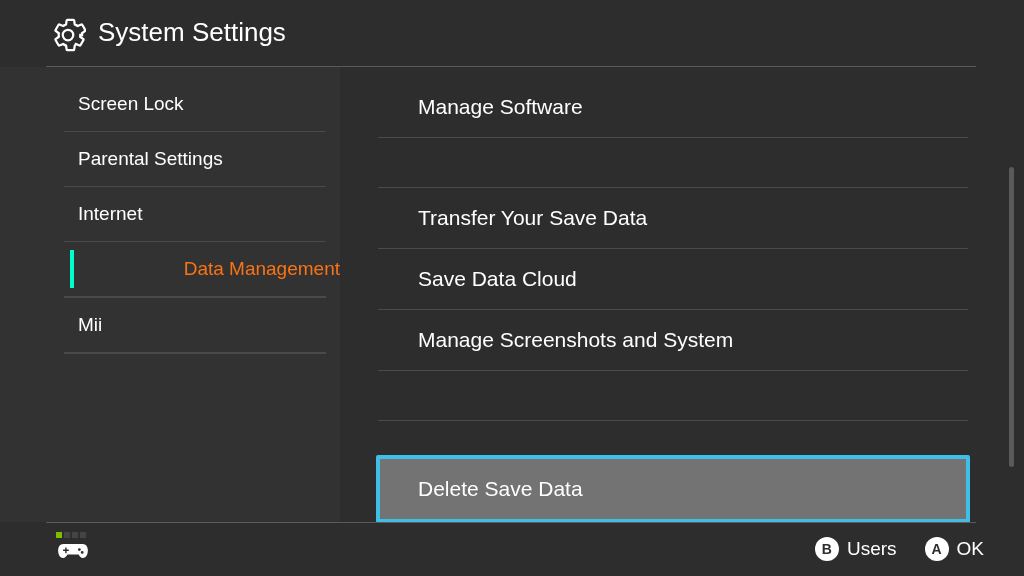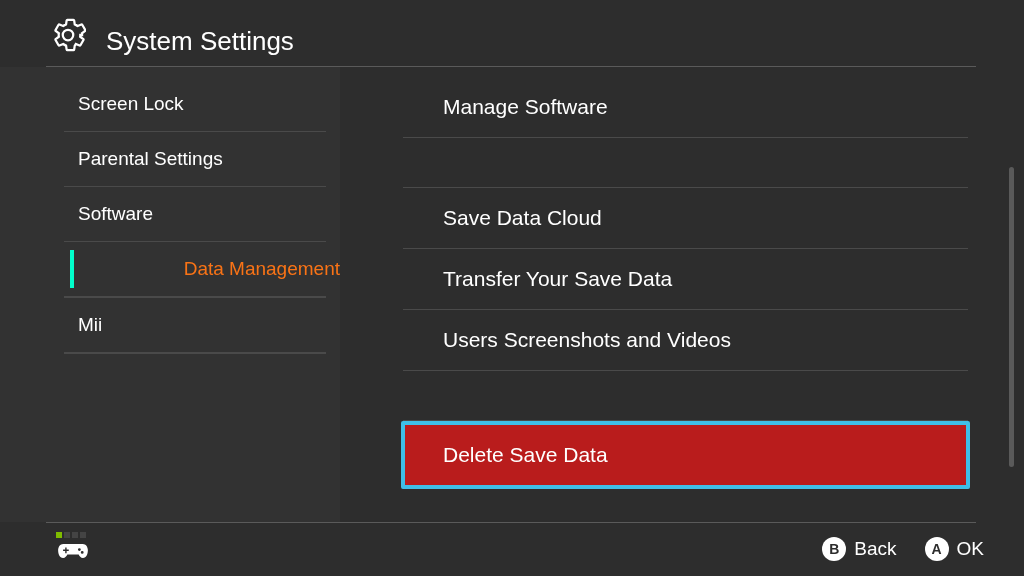--- a/index.html
+++ b/index.html
@@ -11,23 +11,23 @@
       width: 1024px;
       height: 576px;
       background: #2d2d2d;
       font-family: -apple-system, BlinkMacSystemFont, "Segoe UI", Arial, sans-serif;
       color: #ffffff;
       overflow: hidden;
       position: relative;
     }
     .header {
       display: flex;
-      align-items: flex-end;
+      align-items: flex-start;
       padding: 17px 0 14px 50px;
-      gap: 20px;
+      gap: 12px;
     }
     .header svg {
       width: 36px;
       height: 36px;
       fill: #ffffff;
     }
     .header-title {
       font-size: 26px;
       font-weight: 400;
       color: #ffffff;
@@ -40,21 +40,20 @@
       height: 1px;
       background: #5a5a5a;
     }
     .content {
       display: flex;
       position: absolute;
       top: 67px;
       left: 0;
       right: 0;
       bottom: 54px;
-      gap: 25px;
     }
     .sidebar {
       width: 340px;
       padding-top: 10px;
       position: relative;
     }
     .sidebar-bg {
       position: absolute;
       top: 0;
       left: 0;
@@ -105,25 +104,26 @@
       cursor: pointer;
       margin-left: 38px;
     }
     .main-gap {
       height: 50px;
       border-bottom: 1px solid #4a4a4a;
       margin-left: 38px;
     }
     .main-item.highlighted {
       border: 4px solid #3fbfe8;
-      background: #b91c1c;
+      background: #737373;
       border-radius: 2px;
       margin-left: 36px;
       margin-right: -2px;
       padding: 18px 0 18px 38px;
+      margin-top: 34px;
     }
     .main-scrollbar {
       position: absolute;
       right: 10px;
       top: 100px;
       width: 5px;
       height: 300px;
       background: #5a5a5a;
       border-radius: 3px;
     }
@@ -213,21 +213,21 @@
       <span>Screen Lock</span>
     </div>
     <div class="sidebar-divider"></div>
 
     <div class="sidebar-item">
       <span>Parental Settings</span>
     </div>
     <div class="sidebar-divider"></div>
 
     <div class="sidebar-item">
-      <span>Software</span>
+      <span>Internet</span>
     </div>
     <div class="sidebar-divider"></div>
 
     <div class="sidebar-item selected">
       <span>Data Management</span>
     </div>
     <div class="sidebar-divider"></div>
 
     <div class="sidebar-divider"></div>
 
@@ -239,29 +239,29 @@
     <div class="sidebar-divider"></div>
   </div>
 
   <div class="main">
     <div class="main-item">
       <span>Manage Software</span>
     </div>
     <div class="main-gap"></div>
 
     <div class="main-item">
+      <span>Transfer Your Save Data</span>
+    </div>
+
+    <div class="main-item">
       <span>Save Data Cloud</span>
     </div>
 
     <div class="main-item">
-      <span>Transfer Your Save Data</span>
-    </div>
-
-    <div class="main-item">
-      <span>Users Screenshots and Videos</span>
+      <span>Manage Screenshots and System</span>
     </div>
     <div class="main-gap"></div>
 
     <div class="main-item highlighted">
       <span>Delete Save Data</span>
     </div>
 
     <div class="main-scrollbar"></div>
   </div>
 </div>
@@ -279,20 +279,20 @@
     <span>
       <svg viewBox="0 0 48 28">
           <path d="M10 4h28c4 0 7 4 7 9s-2 11-7 11c-3 0-5-3-6-5H16c-1 2-3 5-6 5-5 0-7-6-7-11s3-9 7-9zm3 5v3H10v2h3v3h2v-3h3v-2h-3V9h-2zm20 1a2 2 0 1 0 0 4 2 2 0 0 0 0-4zm4 4a2 2 0 1 0 0 4 2 2 0 0 0 0-4z"></path>
         </svg>
     </span>
   </div>
 
   <div class="footer-buttons">
     <div class="footer-btn">
       <span class="btn-circle">B</span>
-      <span>Back</span>
+      <span>Users</span>
     </div>
     <div class="footer-btn">
       <span class="btn-circle">A</span>
       <span>OK</span>
     </div>
   </div>
 </div>
 
 </body></html>

